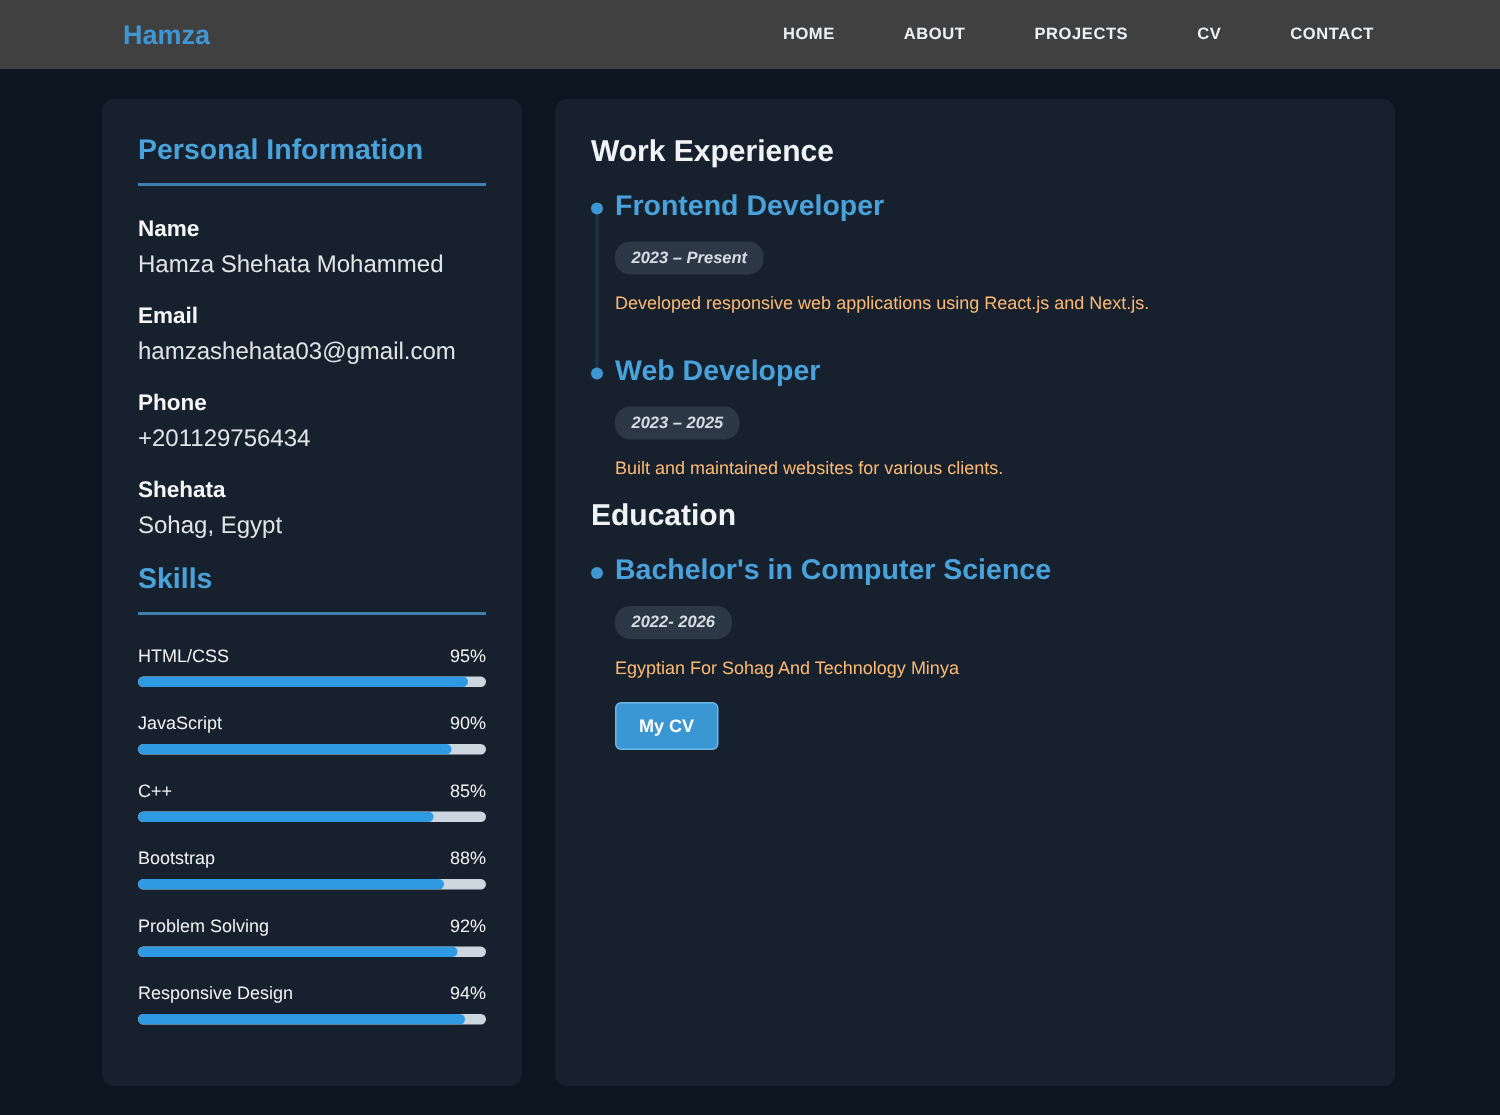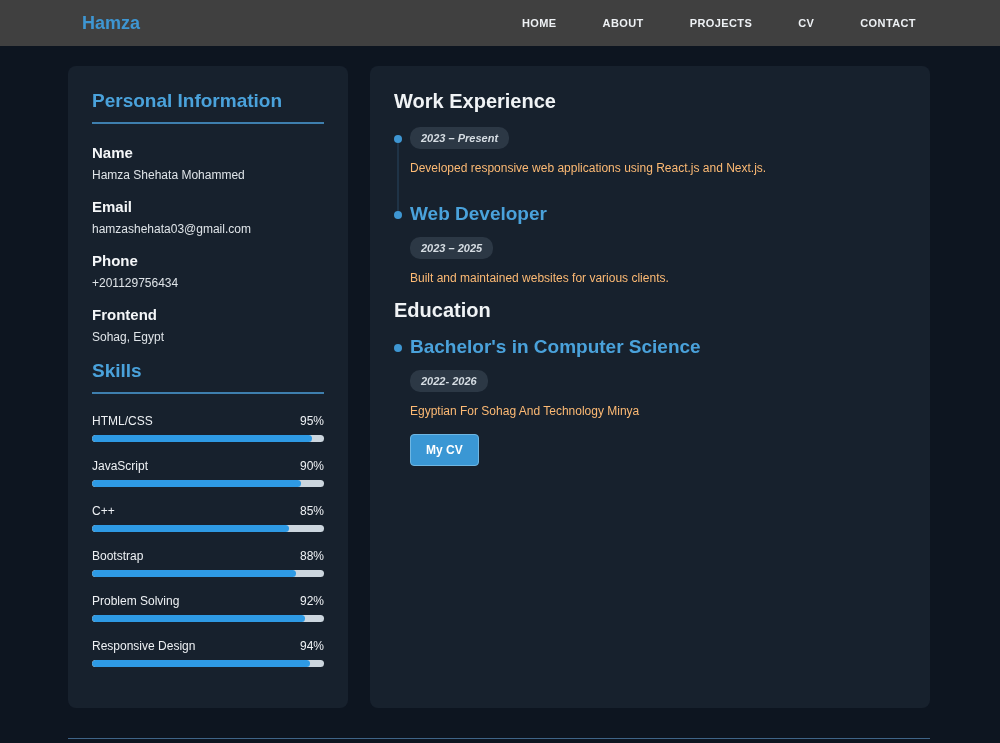--- a/index.html
+++ b/index.html
@@ -62,21 +62,21 @@
     border-bottom:2px solid #3e7fae;
     margin-bottom:20px;
   }
   .field { margin-bottom:16px; }
   .field-label {
     font-size:15px;
     font-weight:bold;
     color:#f4f6f8;
     margin-bottom:7px;
   }
-  .field-value { font-size:12px; color:#dfe4e8; }
+  .field-value { font-size:16px; color:#dfe4e8; }
 
   .skills-block { margin-top:10px; }
   .skill { margin-bottom:17px; }
   .skill-row {
     display:flex;
     justify-content:space-between;
     font-size:12px;
     color:#eef1f4;
     margin-bottom:7px;
   }
@@ -184,21 +184,21 @@
     </div>
     <div class="field">
       <div class="field-label">Email</div>
       <div class="field-value">hamzashehata03@gmail.com</div>
     </div>
     <div class="field">
       <div class="field-label">Phone</div>
       <div class="field-value">+201129756434</div>
     </div>
     <div class="field">
-      <div class="field-label">Frontend</div>
+      <div class="field-label">Shehata</div>
       <div class="field-value">Sohag, Egypt</div>
     </div>
 
     <div class="skills-block">
       <h2 class="blue-heading">Skills</h2>
 
       <div class="skill">
         <div class="skill-row">
           <span>HTML/CSS</span>
           <span>95%</span>
@@ -259,20 +259,21 @@
       </div>
     </div>
   </aside>
 
   <section class="card right-card">
     <h2 class="section-heading">Work Experience</h2>
 
     <div class="timeline with-line">
       <div class="timeline-item">
         <span class="dot"></span>
+        <h3 class="role">Frontend Developer</h3>
         <div><span class="badge">2023 – Present</span></div>
         <p class="desc">Developed responsive web applications using React.js and Next.js.</p>
       </div>
 
       <div class="timeline-item">
         <span class="dot"></span>
         <h3 class="role">Web Developer</h3>
         <div><span class="badge">2023 – 2025</span></div>
         <p class="desc">Built and maintained websites for various clients.</p>
       </div>

